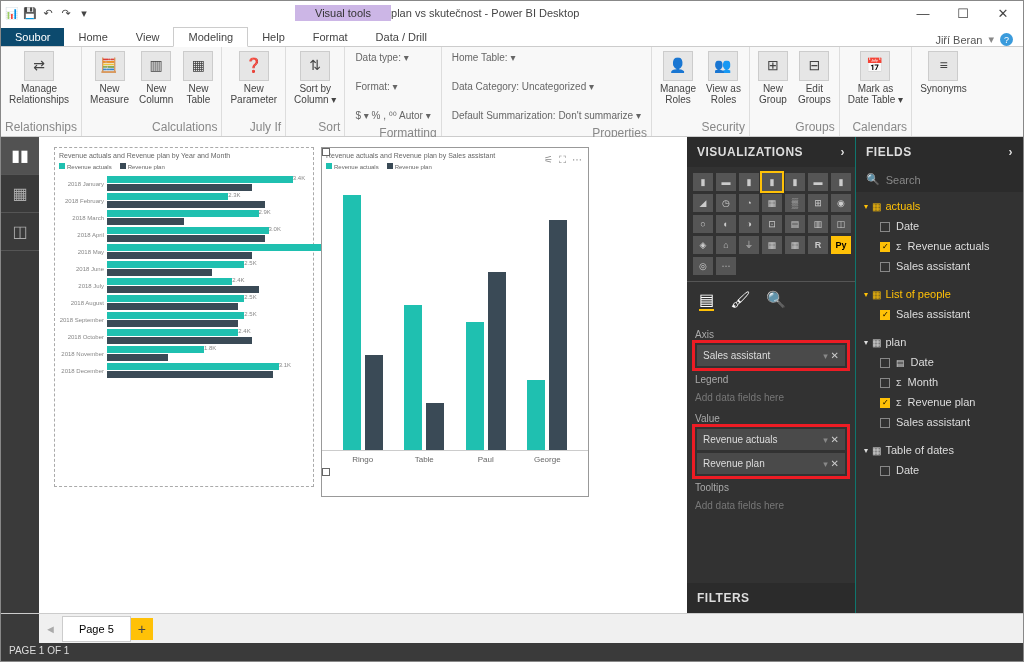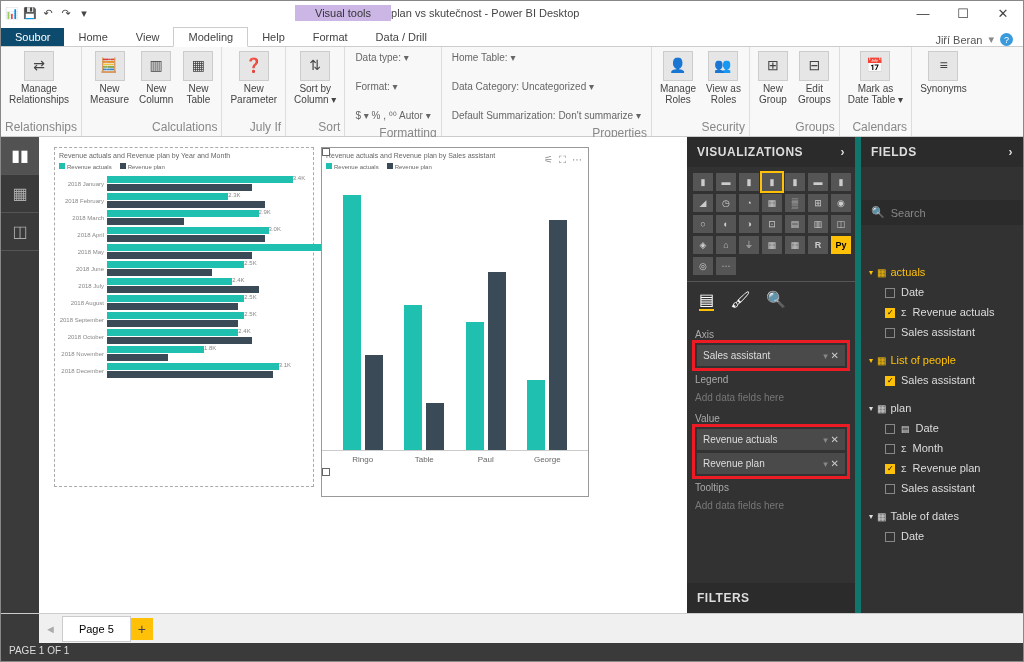--- a/index.html
+++ b/index.html
@@ -60,21 +60,21 @@
   .vbars { display: flex; align-items: flex-end; height: 280px; padding: 10px 20px 0; gap: 20px; }
   .vgroup { display: flex; align-items: flex-end; gap: 4px; flex: 1; justify-content: center; }
   .vbar { width: 18px; }
   .vbar.a { background: #1fc0b0; }
   .vbar.b { background: #3a4a56; }
   .xaxis { display: flex; padding: 4px 20px; gap: 20px; border-top: 1px solid #ccc; }
   .xaxis div { flex: 1; text-align: center; font-size: 8px; color: #666; }
 
   
   .panel { width: 168px; background: #323232; color: #ddd; display: flex; flex-direction: column; font-size: 11px; overflow: hidden; }
-  .panel.fields { border-left: 6px solid #0f766e; gap: 33px; }
+  .panel.fields { border-left: 1px solid #0f766e; }
   .phead { background: #2b2b2b; padding: 8px 10px; font-weight: 600; font-size: 12px; letter-spacing: .5px; display: flex; justify-content: space-between; align-items: center; }
   .vizgrid { padding: 6px; display: grid; grid-template-columns: repeat(7, 20px); gap: 3px; }
   .vizgrid div { width: 20px; height: 18px; background: #555; display: flex; align-items: center; justify-content: center; font-size: 9px; color: #ccc; }
   .vizgrid div.sel { outline: 2px solid #ffc107; }
   .tabicons { display: flex; gap: 16px; padding: 8px 12px; border-top: 1px solid #555; color: #fff; font-size: 16px; }
   .wellsec { padding: 4px 8px; }
   .wellsec .wlabel { color: #aaa; font-size: 10px; margin: 6px 0 3px; }
   .well { background: #4a4a4a; padding: 5px 6px; font-size: 10px; color: #ddd; display: flex; justify-content: space-between; align-items: center; }
   .well .x { color: #ccc; font-size: 10px; }
   .placeholder { color: #777; font-size: 10px; padding: 4px 0; }

